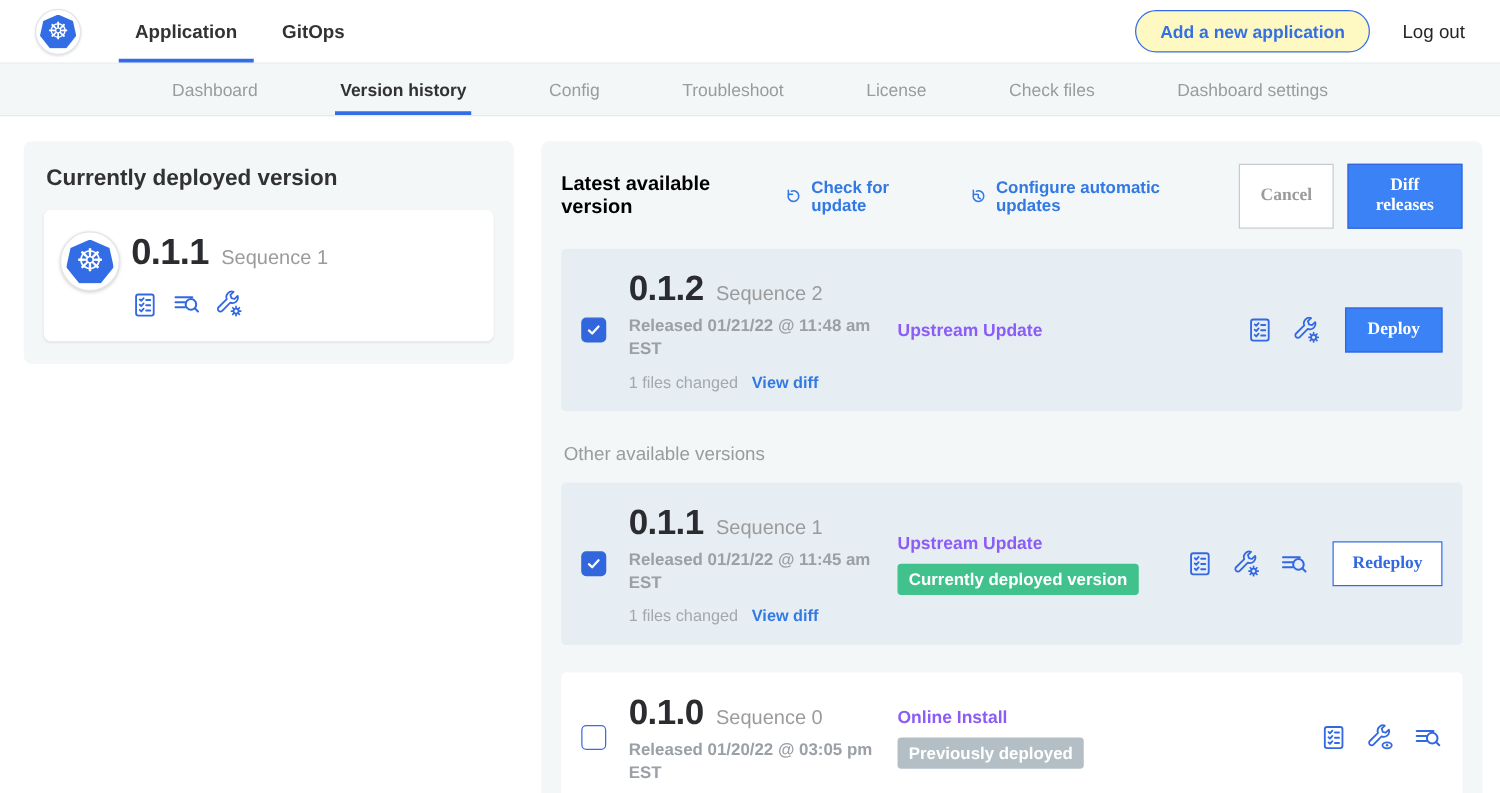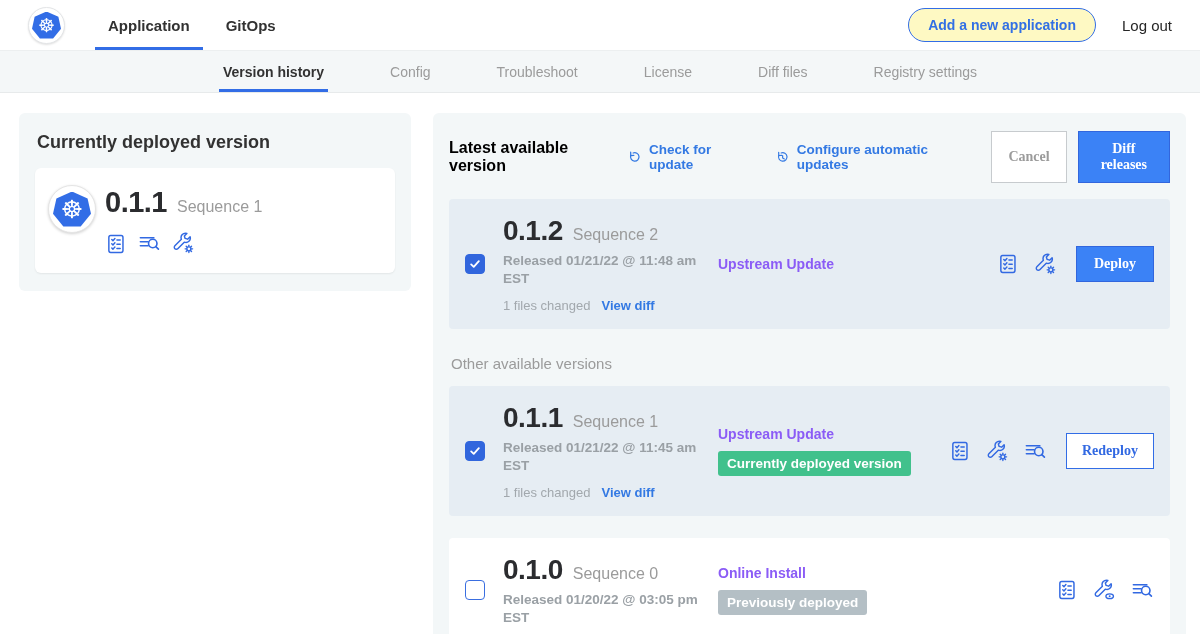--- a/index.html
+++ b/index.html
@@ -216,26 +216,27 @@
       <span>GitOps</span>
     </div>
   </nav>
   <div class="top-right">
     <button class="pill-btn">Add a new application</button>
     <span class="logout">Log out</span>
   </div>
 </header>
 
 <nav class="subnav">
+  <div class="sub-tab">Dashboard</div>
   <div class="sub-tab active">Version history</div>
   <div class="sub-tab">Config</div>
   <div class="sub-tab">Troubleshoot</div>
   <div class="sub-tab">License</div>
-  <div class="sub-tab">Diff files</div>
-  <div class="sub-tab">Registry settings</div>
+  <div class="sub-tab">Check files</div>
+  <div class="sub-tab">Dashboard settings</div>
 </nav>
 
 <main class="main">
 
   <section class="panel left-panel">
     <h2 class="left-title">Currently deployed version</h2>
     <div class="deployed-card">
       <div class="dep-logo k8s-sm">
         <div class="k8s-hept">
             <span>☸</span>

